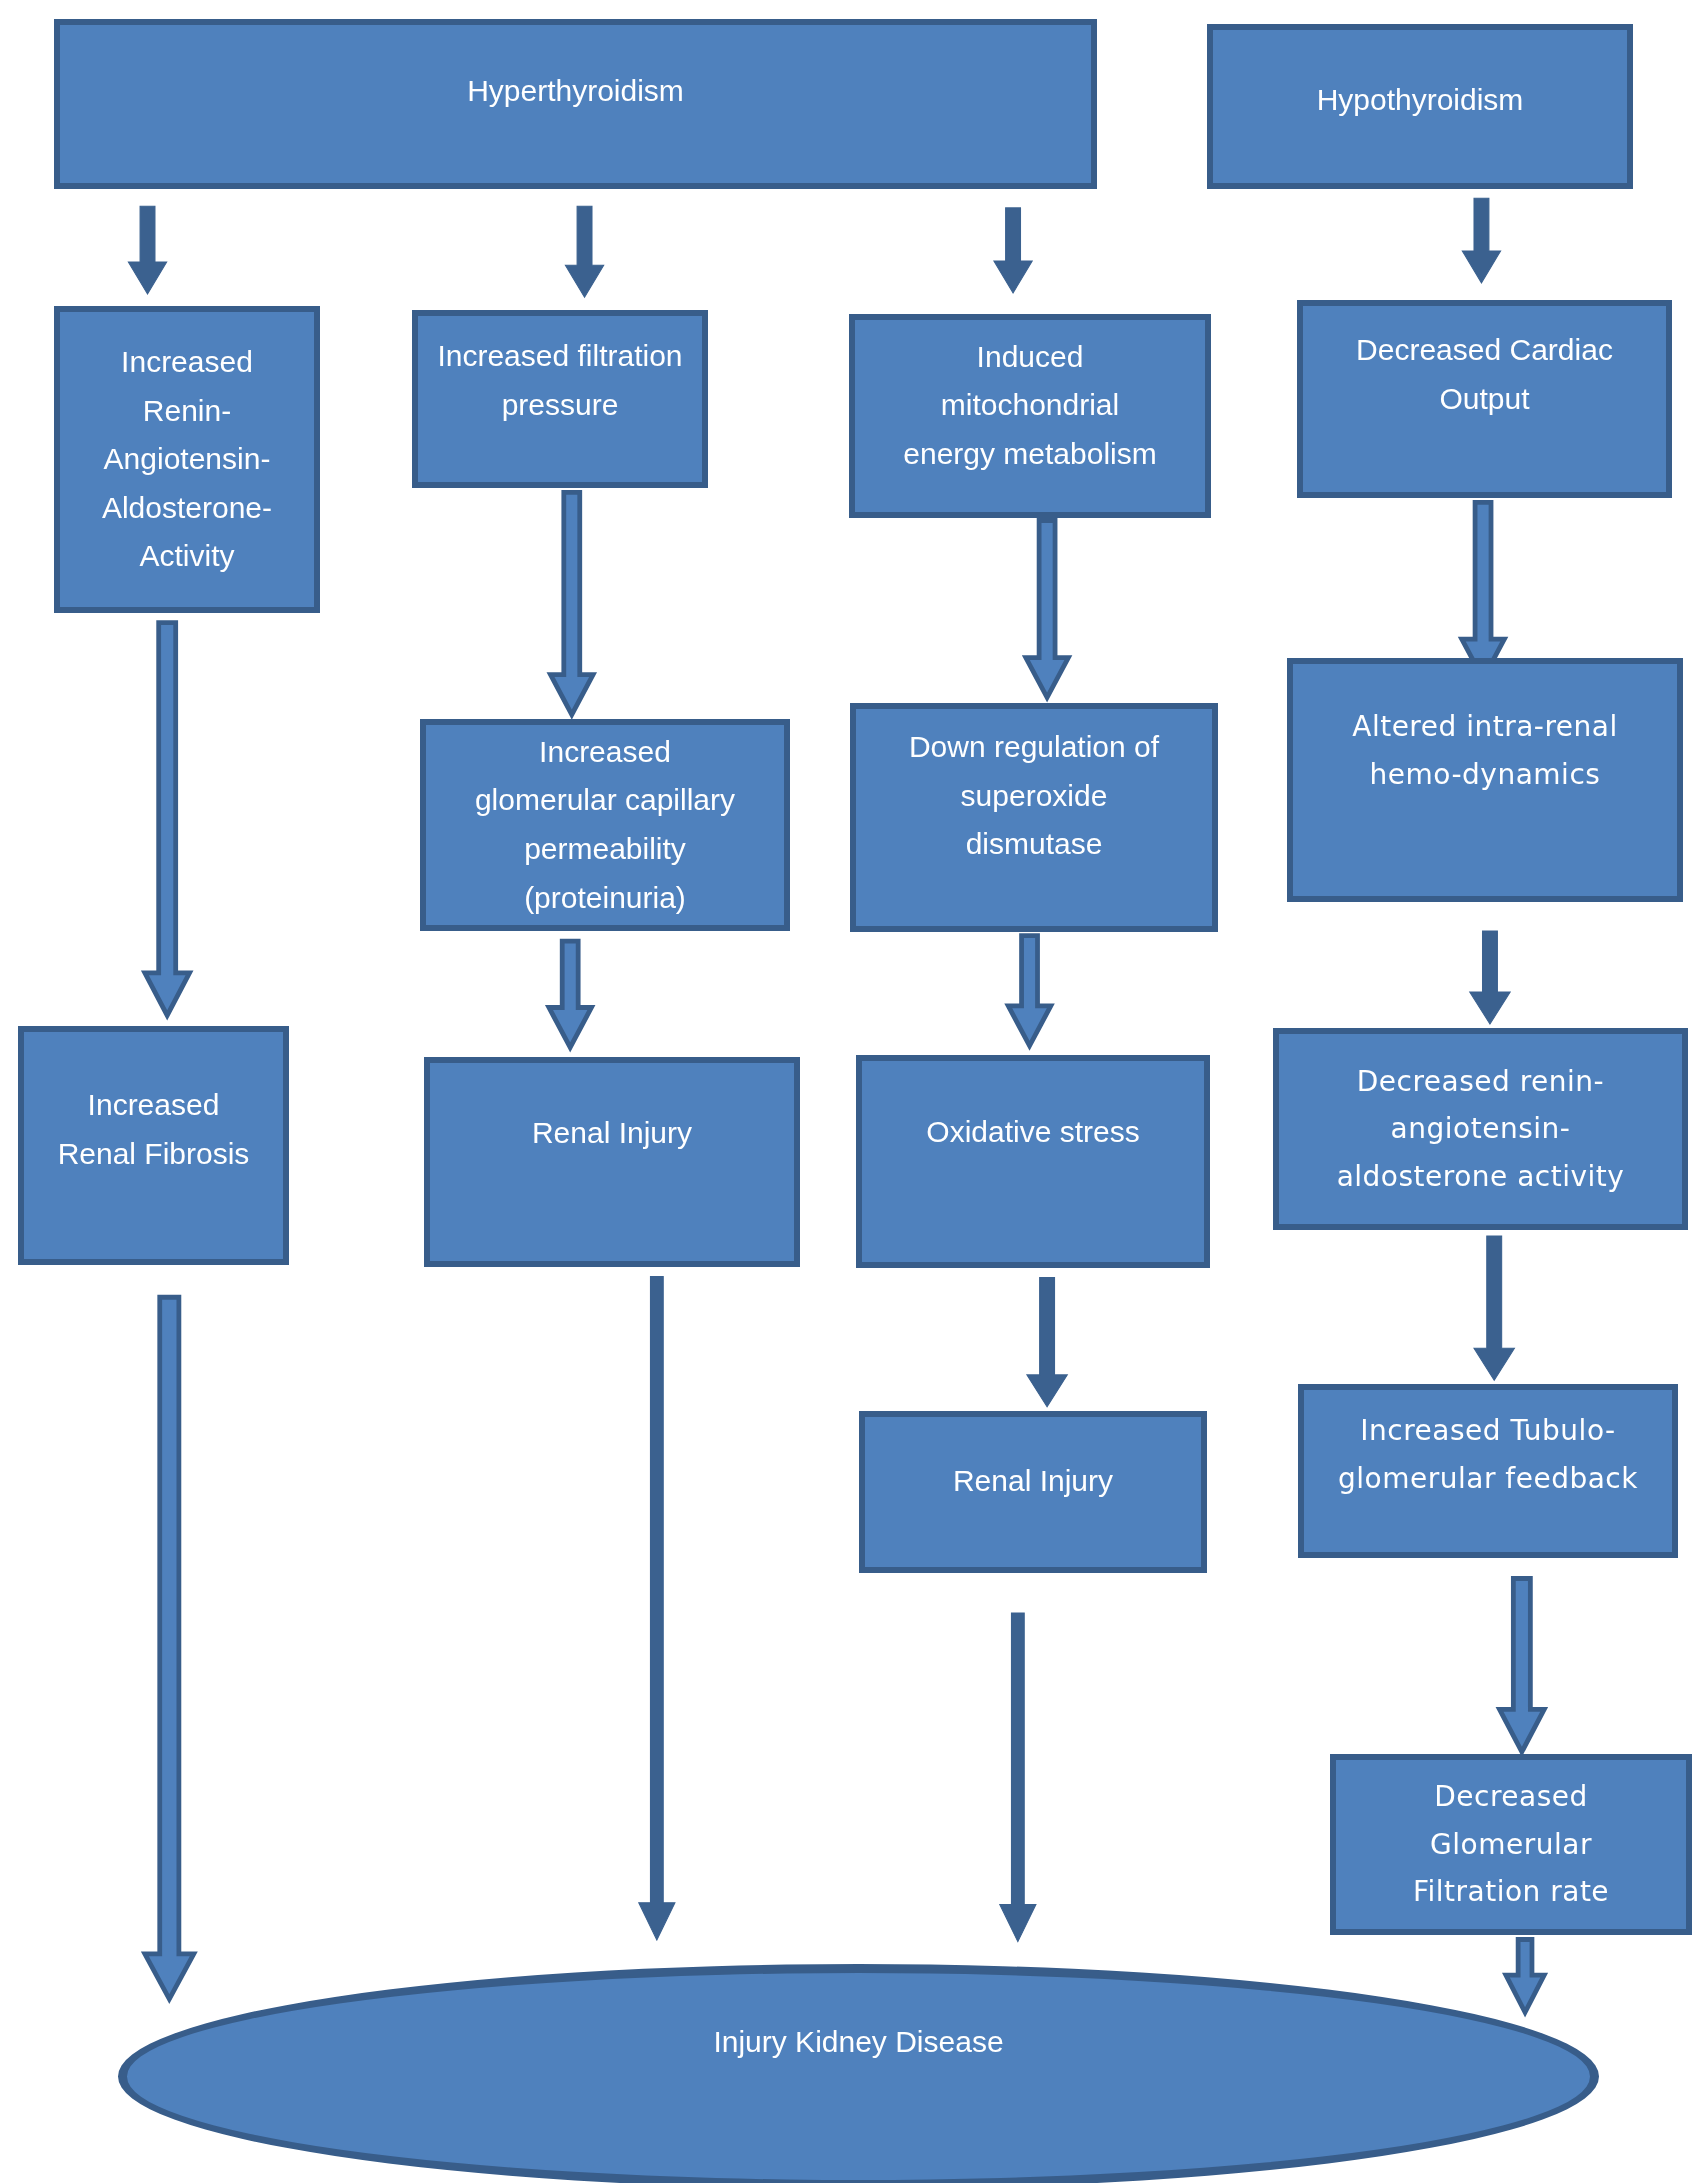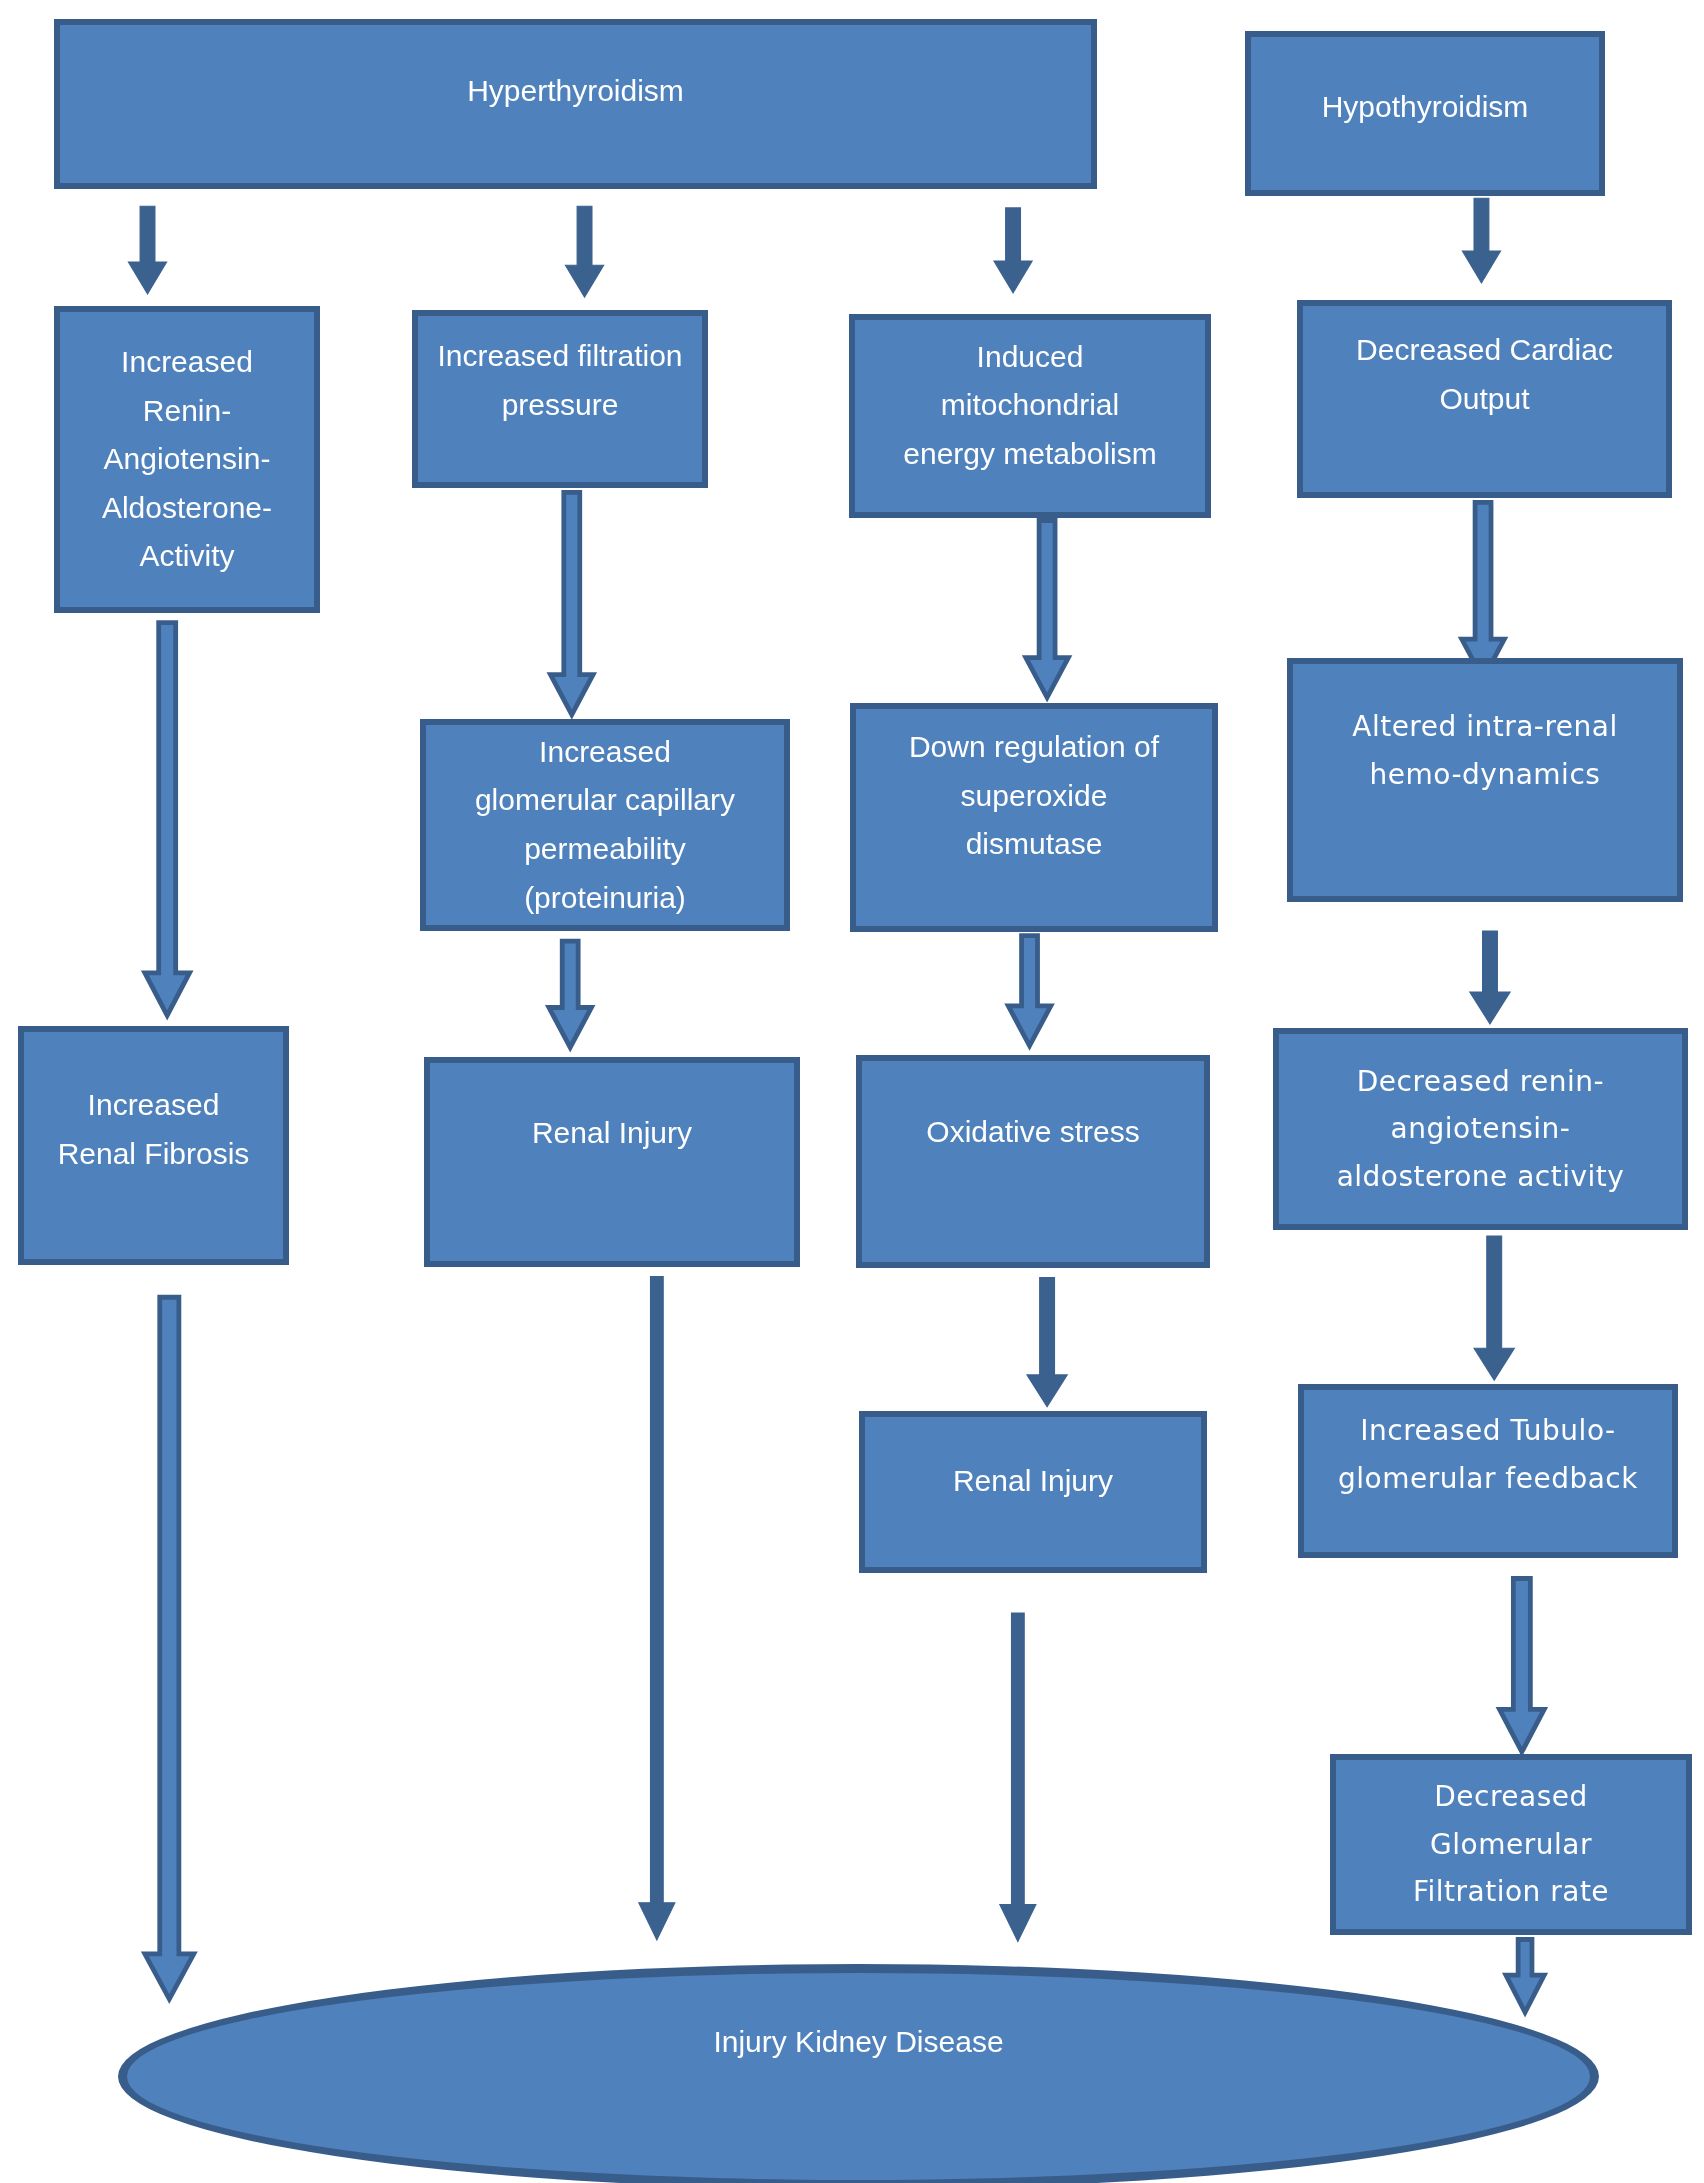--- a/index.html
+++ b/index.html
@@ -35,21 +35,21 @@
   .alt{
     font-family:"DejaVu Sans", sans-serif;
     font-size:28px;line-height:1.7;letter-spacing:0.5px;
   }
   .ellipse{
     border-radius:50%;
     border-width:9.6px;
   }
   
   .n-hyper {left:54px; top:18.6px;  width:1043px;height:170px;padding-bottom:25.5px;}
-  .n-hypo  {left:1207px;top:31px;  width:360px; height:165px;padding-bottom:13.3px;margin-left:38px;}
+  .n-hypo  {left:1207px;top:24px;  width:426px; height:165px;padding-bottom:13.3px;}
   .n-raasi {left:54px; top:306px; width:266px; height:307px;}
   .n-filt  {left:412px; top:310px; width:296px; height:178px;padding-bottom:37px;}
   .n-mito  {left:849px;top:314px; width:362px; height:204px;padding-bottom:21px;}
   .n-card  {left:1297px;top:300px; width:375px; height:198px;padding-bottom:48px;}
   .n-glom  {left:420px; top:719px;width:370px; height:212px;}
   .n-sod   {left:850px;top:703px;width:368px; height:229px;padding-bottom:43px;}
   .n-hemo  {left:1287px;top:658px;width:396px; height:244px;padding-bottom:58px;}
   .n-fibr  {left:18px;  top:1026px;width:271px; height:239px;padding-bottom:32px;}
   .n-ren1  {left:424px; top:1057px;width:376px; height:210px;padding-bottom:58px;}
   .n-oxid  {left:856px;top:1055px;width:354px; height:213px;padding-bottom:58px;}

